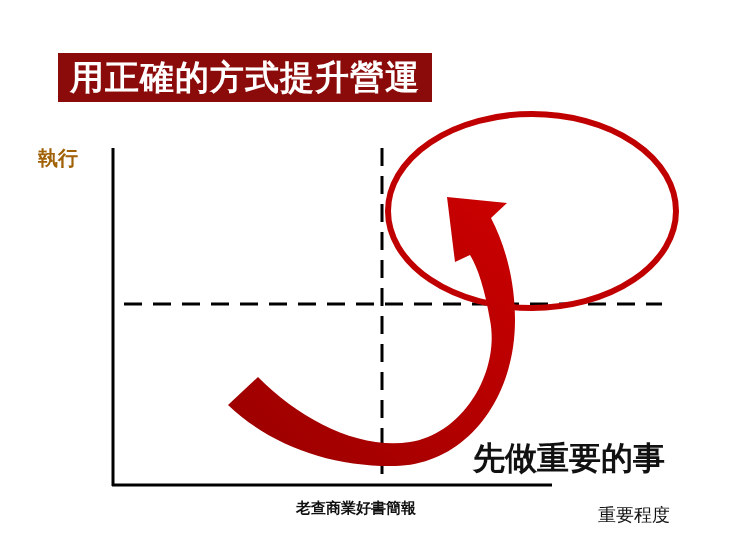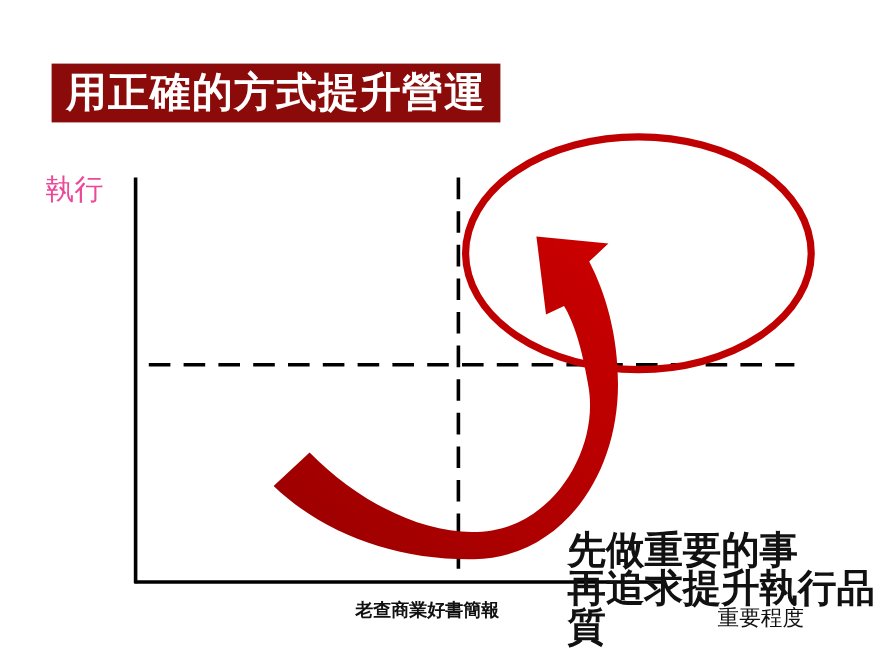--- a/index.html
+++ b/index.html
@@ -1,22 +1,22 @@
 <!DOCTYPE html>
 <html><head>
   <meta charset="utf-8">
   <style>
     html, body { margin: 0; padding: 0; background: #ffffff; }
     body { width: 740px; height: 557px; position: relative; overflow: hidden;
            font-family: "DejaVu Sans", "Liberation Sans", sans-serif; }
-    .title-box { position: absolute; left: 43px; top: 53px; width: 374px; height: 49px;
+    .title-box { position: absolute; left: 58px; top: 53px; width: 374px; height: 49px;
                  background: #8b0a0a; color: #ffffff; font-size: 34px; line-height: 49px;
                  text-align: center; letter-spacing: 1px; font-weight: bold; }
-    .y-label { position: absolute; left: 38px; top: 142px; font-size: 24px; line-height: 33px;
-               color: #ec4899; width: 60px; }
+    .y-label { position: absolute; left: 38px; top: 142px; font-size: 20px; line-height: 33px;
+               color: #a16207; width: 60px; font-weight: bold; }
     .x-label { position: absolute; left: 598px; top: 503px; font-size: 18px; color: #111; }
     .footer { position: absolute; left: 296px; top: 499px; font-size: 15px; font-weight: bold; color: #111; }
     .caption { position: absolute; left: 473px; top: 398px; font-size: 32px; line-height: 32px;
                font-weight: bold; color: #111; margin-top: 44px; }
     svg.diagram { position: absolute; left: 0; top: 0; }
   </style>
 </head>
 <body>
 
 <div class="title-box">用正確的方式提升營運</div>
@@ -50,17 +50,16 @@
            L 447 197
            L 507 203
            L 491 218
            C 505 245, 515 280, 515 320
            C 515 400, 465 465, 395 466
            C 330 467, 270 445, 228 405 Z" fill="url(#arrowGrad)"></path>
 </svg>
 
 <div class="caption">
   <div>先做重要的事</div>
-  <div>再追求提升執行品質</div>
 </div>
 
 <div class="footer">老查商業好書簡報</div>
 <div class="x-label">重要程度</div>
 
 </body></html>

